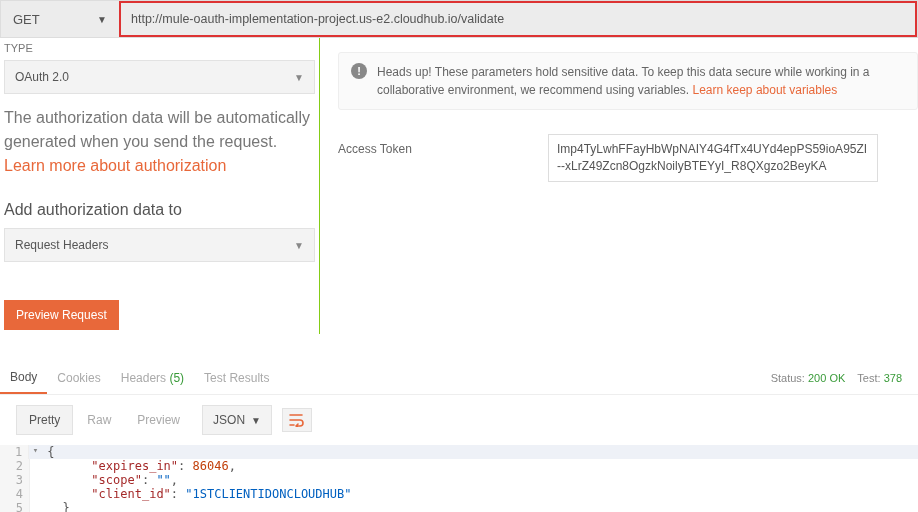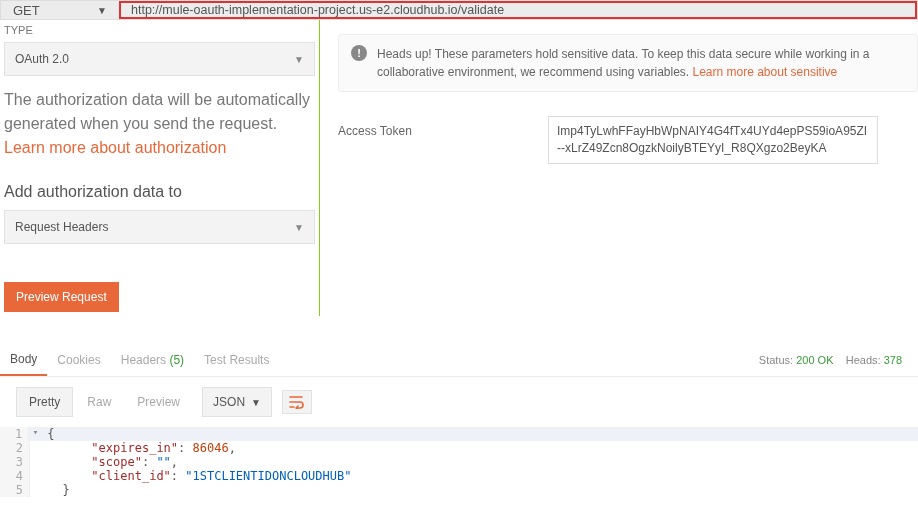--- a/index.html
+++ b/index.html
@@ -1,17 +1,17 @@
 <!DOCTYPE html>
 <html><head>
 <meta charset="utf-8">
 <style>
 * { box-sizing: border-box; margin: 0; padding: 0; }
 body { font-family: -apple-system, BlinkMacSystemFont, "Segoe UI", Arial, sans-serif; font-size: 12px; color: #555; background: #fff; width: 918px; }
-.topbar { display: flex; align-items: stretch; background: #ececec; height: 20px; border: 1px solid #ddd; }
+.topbar { display: flex; align-items: stretch; background: #ececec; height: 38px; border: 1px solid #ddd; }
 .method-select { width: 118px; display: flex; align-items: center; padding: 0 12px; color: #555; font-size: 13px; cursor: pointer; }
 .method-select .caret { margin-left: auto; font-size: 10px; }
 .url-input { flex: 1; border: 2px solid #d33; background: #ececec; display: flex; align-items: center; padding: 0 10px; font-size: 12.5px; color: #555; }
 .main { display: flex; }
 .left-panel { width: 320px; padding: 4px; border-right: 1px solid #84cc16; }
 .label { font-size: 11px; color: #777; margin-bottom: 6px; }
 .select { background: #f3f3f3; border: 1px solid #e2e2e2; height: 34px; display: flex; align-items: center; padding: 0 10px; font-size: 12px; color: #555; cursor: pointer; }
 .select .caret { margin-left: auto; font-size: 10px; color: #888; }
 .helptext { font-size: 16px; color: #777; margin-top: 12px; line-height: 1.5; }
 .link { color: #e8683a; cursor: pointer; }
@@ -75,21 +75,21 @@
       <span>Request Headers</span>
       <span class="caret">▼</span>
     </div>
     <button class="btn-orange" style="margin-top:38px;">Preview Request</button>
   </div>
 
   <div class="right-panel">
     <div class="alert">
       <div class="alert-icon">!</div>
       <div>
-        <span>Heads up! These parameters hold sensitive data. To keep this data secure while working in a collaborative environment, we recommend using variables. </span><span class="link">Learn more about sensitive</span>
+        <span>Heads up! These parameters hold sensitive data. To keep this data secure while working in a collaborative environment, we recommend using variables. </span><span class="link">Learn keep about variables</span>
       </div>
     </div>
     <div class="token-row">
       <div class="token-label">Access Token</div>
       <div class="token-right">
         <textarea class="token-input" rows="2" style="">Imp4TyLwhFFayHbWpNAIY4G4fTx4UYd4epPS59ioA95ZI--xLrZ49Zcn8OgzkNoilyBTEYyI_R8QXgzo2BeyKA</textarea>
       </div>
     </div>
   </div>
 </div>
@@ -99,21 +99,21 @@
   <div class="tab">Cookies</div>
   <div class="tab">
     <span>Headers</span>
     <span style="color:#3a9b3a;">(5)</span>
   </div>
   <div class="tab">Test Results</div>
   <div class="status">
     <span>Status:</span>
     <span class="ok">200 OK</span>
     &nbsp;&nbsp;
-    <span>Heads:</span>
+    <span>Test:</span>
     <span class="time">378</span>
   </div>
 </div>
 
 <div class="subtabs">
   <div class="stab active">Pretty</div>
   <div class="stab plain">Raw</div>
   <div class="stab plain">Preview</div>
   <div class="format-select">
     <span>JSON</span>

